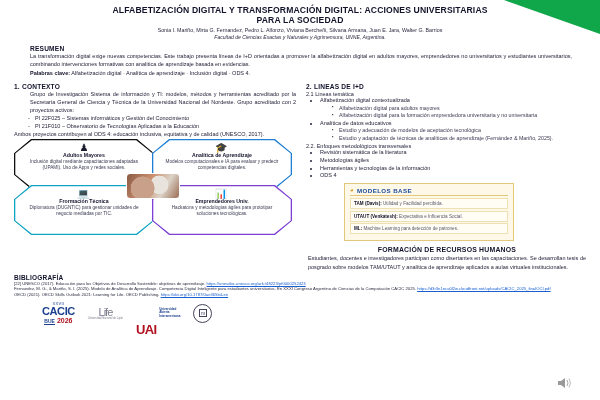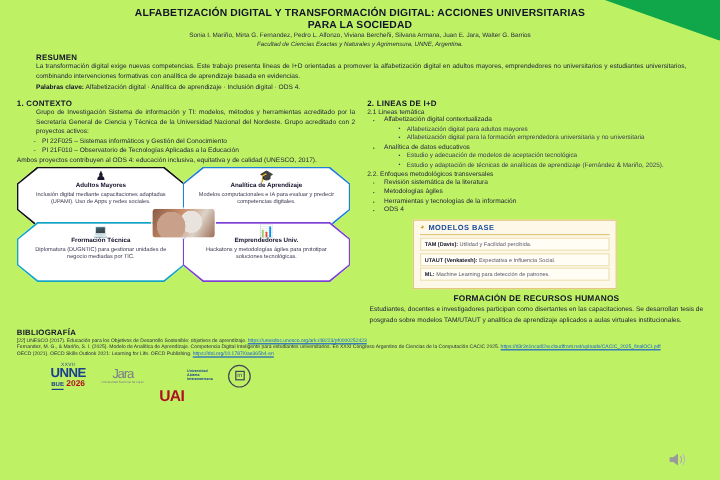--- a/index.html
+++ b/index.html
@@ -4,21 +4,21 @@
 <style>
   html, body {
     margin: 0;
     padding: 0;
     background: #8a8a8a;
   }
   #poster {
     position: relative;
     width: 600px;
     height: 400px;
-    background: #bef264;
+    background: #ffffff;
     overflow: hidden;
     font-family: "Liberation Sans", sans-serif;
     color: #1a1a2e;
   }
   .corner-green2 {
     position: absolute;
     top: 0; right: 0;
     width: 96px; height: 34px;
     background: #10a64a;
     clip-path: polygon(100% 0, 100% 100%, 0 0);
@@ -470,28 +470,28 @@
     </p>
     <p class="bib-p">
       <span>OECD (2021). OECD Skills Outlook 2021: Learning for Life. OECD Publishing.</span>
       <span class="lnk">https://doi.org/10.1787/0ae365b4-en</span>
     </p>
   </div>
 
   <div class="logos">
     <div class="logo-wicc">
       <span class="wicc-top">XXVII</span>
-      <span class="wicc-main">UNNE</span>
+      <span class="wicc-main">CACIC</span>
       <span class="wicc-sub">
         <span class="wicc-blue">BUE</span>
         <span class="wicc-red">2026</span>
       </span>
     </div>
     <div class="logo-unlu">
-      <span class="unlu-mark">Jara</span>
+      <span class="unlu-mark">Life</span>
       <span class="unlu-txt">Universidad Nacional de Luján</span>
     </div>
     <div class="logo-uai">
       <span class="uai-main">UAI</span>
       <span class="uai-side">
         <b>Universidad</b>
         <b>Abierta</b>
         <b>Interamericana</b>
       </span>
     </div>

